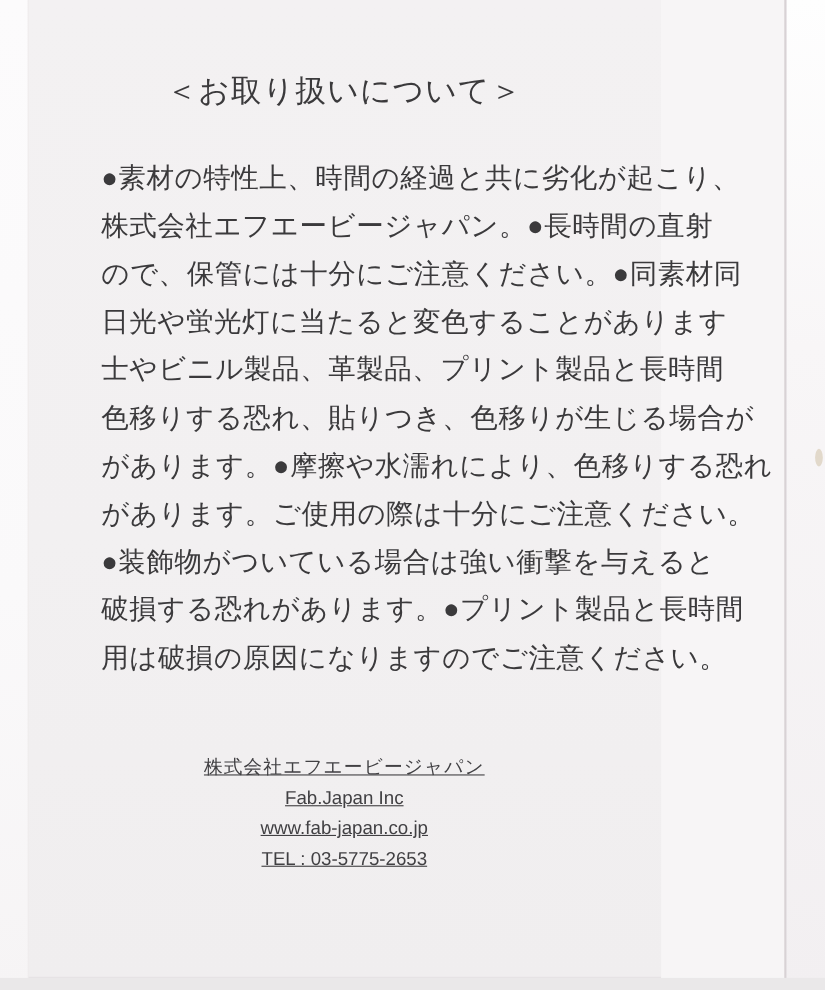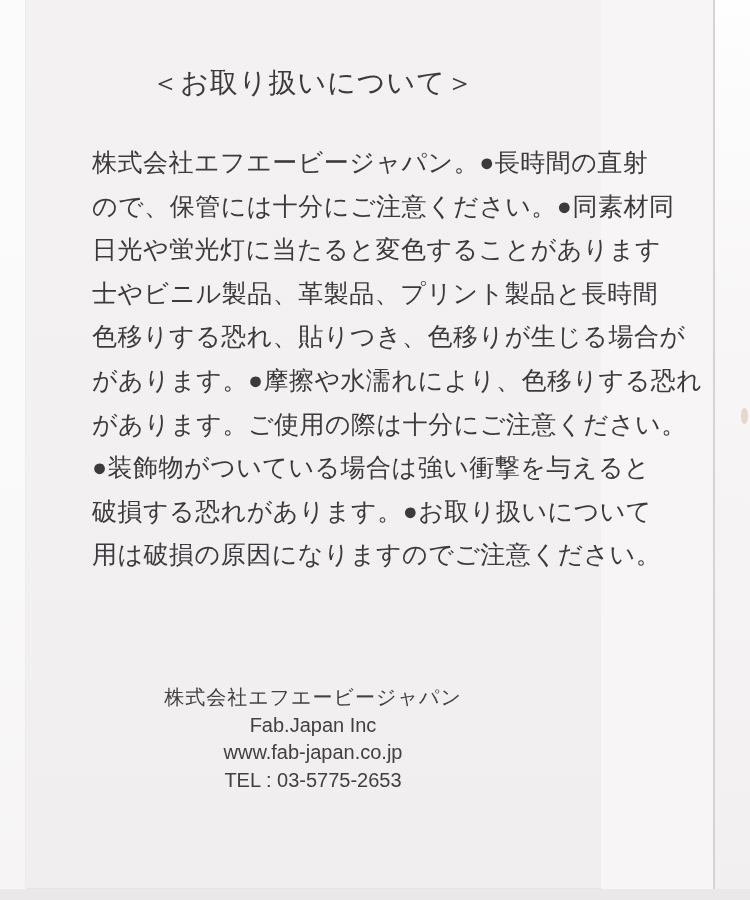--- a/index.html
+++ b/index.html
@@ -69,22 +69,23 @@
     white-space: nowrap;
   }
   .company-block {
     position: absolute;
     left: 0; top: 684px;
     width: 100%;
     text-align: center;
     color: #414043;
   }
   .company-block .c-line {
-    font-size: 20px;
+    font-size: 17px;
     line-height: 27.5px;
+    text-decoration: underline;
   }
   .company-block .c-jp {
     letter-spacing: 1px;
   }
   .copyright {
     position: absolute;
     right: 4px; top: 855px;
     font-size: 26px;
     color: #343336;
     letter-spacing: 0.2px;
@@ -95,29 +96,30 @@
 
 <div class="bg-left"></div>
 <div class="bg-right"></div>
 <div class="bg-bottom"></div>
 
 <div class="card">
 
   <div class="tag-title">＜お取り扱いについて＞</div>
 
   <div class="care-body">
+    <div class="b-line">●素材の特性上、時間の経過と共に劣化が起こり、</div>
     <div class="b-line">株式会社エフエービージャパン。●長時間の直射</div>
     <div class="b-line">ので、保管には十分にご注意ください。●同素材同</div>
     <div class="b-line">日光や蛍光灯に当たると変色することがあります</div>
     <div class="b-line">士やビニル製品、革製品、プリント製品と長時間</div>
     <div class="b-line">色移りする恐れ、貼りつき、色移りが生じる場合が</div>
     <div class="b-line">があります。●摩擦や水濡れにより、色移りする恐れ</div>
     <div class="b-line">があります。ご使用の際は十分にご注意ください。</div>
     <div class="b-line">●装飾物がついている場合は強い衝撃を与えると</div>
-    <div class="b-line">破損する恐れがあります。●お取り扱いについて</div>
+    <div class="b-line">破損する恐れがあります。●プリント製品と長時間</div>
     <div class="b-line">用は破損の原因になりますのでご注意ください。</div>
   </div>
 
   <div class="company-block">
     <div class="c-line c-jp">株式会社エフエービージャパン</div>
     <div class="c-line">Fab.Japan Inc</div>
     <div class="c-line">www.fab-japan.co.jp</div>
     <div class="c-line">TEL : 03-5775-2653</div>
   </div>
 

